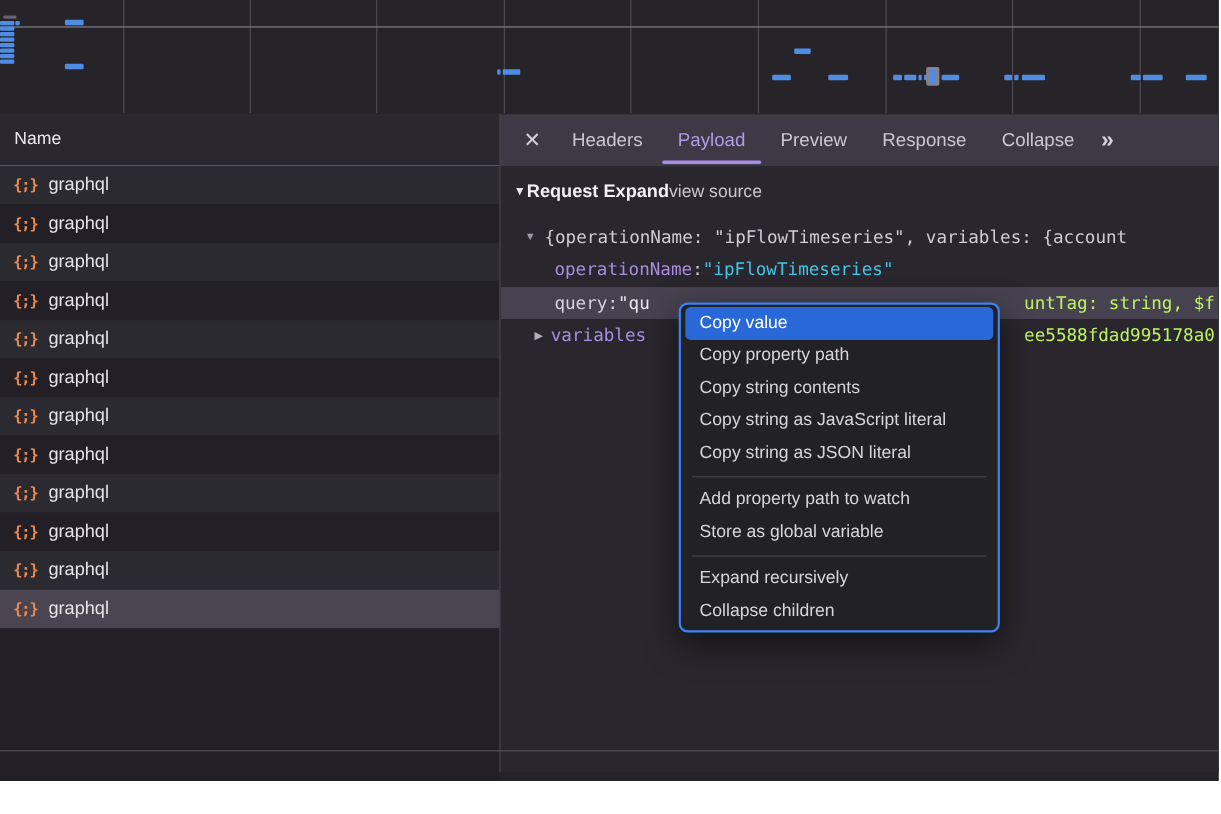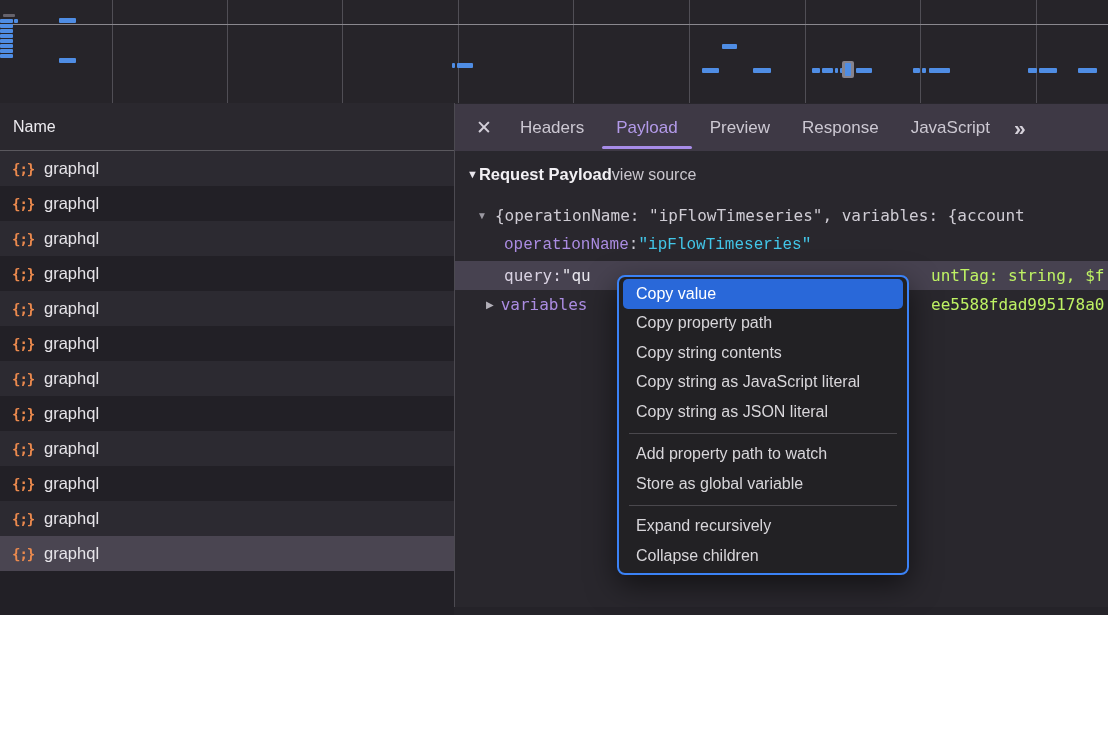--- a/index.html
+++ b/index.html
@@ -1,17 +1,17 @@
 <!DOCTYPE html>
 <html><head>
 <meta charset="utf-8">
 <style>
   html,body{margin:0;padding:0;background:#ffffff;}
   #app{
-    position:relative;width:1108px;height:615px;background:#252329;
+    position:relative;width:1108px;height:710px;background:#252329;
     overflow:hidden;font-family:"Liberation Sans",sans-serif;
     -webkit-font-smoothing:antialiased;
   }
   
   #overview{position:absolute;left:0;top:0;width:1108px;height:103px;background:#262429;}
   .gridline{position:absolute;top:0;bottom:0;width:1px;background:#504e55;}
   #lane-divider{position:absolute;left:0;right:0;height:1px;background:#8a888e;}
   .bar{position:absolute;border-radius:1px;}
   .bar.blue{background:#4f8de4;}
   .bar.grey{background:#65626b;}
@@ -63,21 +63,21 @@
   #payload-header .tri{font-size:11px;color:#e8e6ec;margin-right:1px;transform:translateY(-2px);}
   #view-source{color:#c9c6cd;font-weight:normal;font-size:16px;}
   .tree-line{
     position:absolute;left:0;right:0;height:29px;display:flex;align-items:center;
     font-family:"DejaVu Sans Mono",monospace;font-size:16px;white-space:nowrap;
     color:#cfccd4;
   }
   .tree-line .tri{font-size:10px;color:#9b99a2;font-family:"Liberation Sans",sans-serif;}
   #tree-preview{top:50px;padding-left:22px;}
   #tree-preview .tri{margin-right:8px;}
-  #row-operation{top:79px;padding-left:49px;font-family:Liberation Mono, monospace;}
+  #row-operation{top:79px;padding-left:49px;}
   #row-query{top:110px;background:#474250;padding-left:49px;}
   #row-variables{top:139px;padding-left:31px;}
   #row-variables .tri{margin-right:7px;color:#b3b0b9;}
   .key{color:#ab8ce2;}
   .key-sel{color:#d9d2e2;}
   .str{color:#42c6e8;}
   .plain{color:#e9e7ee;}
   .frag-right{position:absolute;left:476px;color:#bef264;}
   
   #context-menu{
@@ -196,29 +196,29 @@
   </div>
 
   <div id="details">
     <div id="tabbar">
       <span id="close-btn">✕</span>
       <span id="tabs-container" style="display:flex;">
           <span class="tab">Headers</span>
           <span class="tab active">Payload</span>
           <span class="tab">Preview</span>
           <span class="tab">Response</span>
-          <span class="tab">JavaScript</span>
+          <span class="tab">Collapse</span>
         </span>
       <span id="overflow-btn">»</span>
     </div>
 
     <div id="payload-pane">
       <div id="payload-header">
         <span class="tri">▼</span>
-        <span>Request Payload</span>
+        <span>Request Expand</span>
         <span id="view-source">view source</span>
       </div>
 
       <div class="tree-line" id="tree-preview">
         <span class="tri">▼</span>
         <span>{operationName: "ipFlowTimeseries", variables: {account</span>
       </div>
 
       <div class="tree-line" id="row-operation">
         <span class="key">operationName</span>

